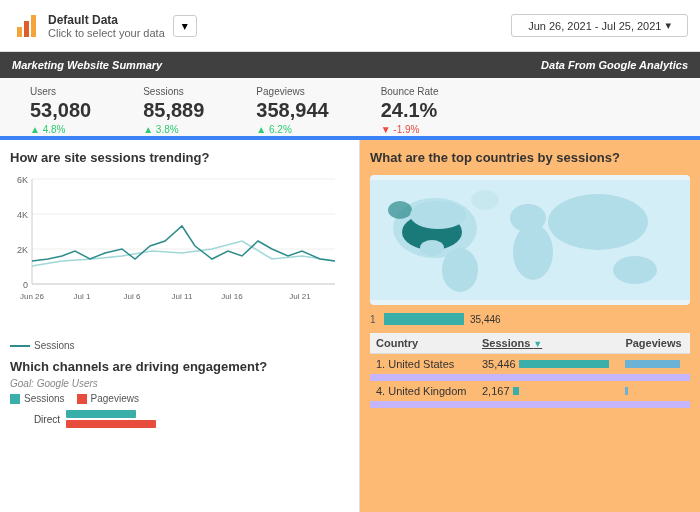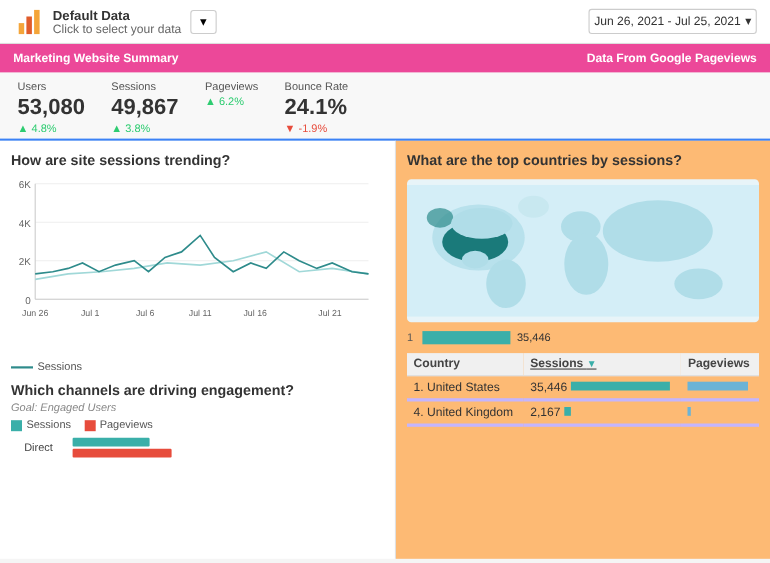--- a/index.html
+++ b/index.html
@@ -1,36 +1,36 @@
 <!DOCTYPE html>
 <html><head>
   <meta charset="utf-8">
   <style>
     * { box-sizing: border-box; margin: 0; padding: 0; }
     body { font-family: Arial, sans-serif; font-size: 12px; background: #f5f5f5; width: 700px; height: 512px; overflow: hidden; }
 
     
-    .header { display: flex; align-items: center; justify-content: space-between; padding: 8px 12px; background: #fff; border-bottom: 1px solid #ddd; height: 40px; }
+    .header { display: flex; align-items: center; justify-content: space-between; padding: 8px 12px; background: #fff; border-bottom: 1px solid #ddd; height: 52px; }
     .header-left { display: flex; align-items: center; gap: 8px; }
     .header-icon { width: 28px; height: 28px; display: flex; align-items: center; justify-content: center; }
     .bar-chart-icon { display: flex; align-items: flex-end; gap: 2px; height: 22px; }
     .bar-chart-icon .b1 { width: 5px; height: 10px; background: #f4a53a; }
     .bar-chart-icon .b2 { width: 5px; height: 16px; background: #e05c2b; }
     .bar-chart-icon .b3 { width: 5px; height: 22px; background: #f4a53a; }
     .header-text { display: flex; flex-direction: column; }
     .header-title { font-size: 12px; font-weight: bold; color: #333; }
     .header-subtitle { font-size: 11px; color: #666; }
     .header-dropdown { display: flex; align-items: center; gap: 4px; border: 1px solid #ccc; border-radius: 3px; padding: 3px 8px; cursor: pointer; background: #fff; }
-    .header-right { display: flex; align-items: center; gap: 4px; border: 1px solid #ccc; border-radius: 3px; padding: 4px 4px; cursor: pointer; background: #fff; font-size: 11px; color: #333; }
-
-    
-    .summary-bar { background: #ec4899; color: #fff; display: flex; align-items: center; justify-content: space-between; padding: 0 12px; height: 26px; font-size: 11px; font-weight: bold; }
-
-    
-    .metrics-row { display: flex; background: #f8f8f8; border-bottom: 2px solid #3b82f6; padding: 8px 16px; gap: 24px; height: 62px; }
+    .header-right { display: flex; align-items: center; gap: 4px; border: 1px solid #ccc; border-radius: 3px; padding: 4px 16px; cursor: pointer; background: #fff; font-size: 11px; color: #333; }
+
+    
+    .summary-bar { background: #404040; color: #fff; display: flex; align-items: center; justify-content: space-between; padding: 0 12px; height: 26px; font-size: 11px; font-weight: bold; font-style: italic; }
+
+    
+    .metrics-row { display: flex; background: #f8f8f8; border-bottom: 4px solid #3b82f6; padding: 8px 30px; gap: 52px; height: 62px; }
     .metric { display: flex; flex-direction: column; gap: 2px; }
     .metric-label { font-size: 10px; color: #555; }
     .metric-value { font-size: 20px; font-weight: bold; color: #333; }
     .metric-change { font-size: 10px; }
     .metric-change.up { color: #2ecc71; }
     .metric-change.down { color: #e74c3c; }
     .arrow-up::before { content: '▲ '; }
     .arrow-down::before { content: '▼ '; }
 
     
@@ -43,38 +43,38 @@
     .section-subtitle { font-size: 10px; color: #888; font-style: italic; }
     .chart-legend { display: flex; gap: 16px; font-size: 10px; color: #555; margin-top: 4px; }
     .legend-item { display: flex; align-items: center; gap: 4px; }
     .legend-line { width: 20px; height: 2px; }
 
     
     .channels-section { flex: 1; }
     .channels-legend { display: flex; gap: 12px; font-size: 10px; color: #555; margin-bottom: 6px; }
     .legend-sq { width: 10px; height: 10px; display: inline-block; }
     .channel-row { display: flex; align-items: center; gap: 6px; margin-bottom: 4px; }
-    .channel-label { width: 50px; font-size: 10px; color: #444; text-align: center; }
+    .channel-label { width: 50px; font-size: 10px; color: #444; text-align: right; }
     .channel-bars { display: flex; flex-direction: column; gap: 2px; }
     .channel-bar { height: 8px; border-radius: 1px; }
 
     
     .world-map-container { height: 130px; background: #e8f4f8; border-radius: 4px; position: relative; overflow: hidden; display: flex; align-items: center; justify-content: center; }
 
     
     .country-rank-bar { display: flex; align-items: center; gap: 6px; font-size: 10px; color: #555; margin: 2px 0; }
     .rank-num { width: 8px; }
     .rank-val { color: #333; }
 
     
     .country-table { width: 100%; border-collapse: collapse; font-size: 11px; }
     .country-table th { background: #f0f0f0; padding: 4px 6px; text-align: left; font-weight: bold; color: #444; border-bottom: 1px solid #ddd; }
     .country-table th.sortable { cursor: pointer; text-decoration: underline; }
     .country-table th .sort-arrow { color: #3aafa9; font-size: 9px; }
-    .country-table td { padding: 4px 6px; border-bottom: 3px solid #c4b5fd; color: #333; }
+    .country-table td { padding: 4px 6px; border-bottom: 7px solid #c4b5fd; color: #333; }
     .country-table td .sessions-bar { height: 8px; background: #3aafa9; display: inline-block; }
     .country-table td .pv-bar { height: 8px; background: #6bb3d6; display: inline-block; }
 
     svg { display: block; }
   </style>
 </head>
 <body>
 
 <div class="header">
   <div class="header-left">
@@ -94,40 +94,41 @@
     </div>
   </div>
   <div class="header-right">
     <span>Jun 26, 2021 - Jul 25, 2021</span>
     <span>▾</span>
   </div>
 </div>
 
 <div class="summary-bar">
   <span>Marketing Website Summary</span>
-  <span>Data From Google Pageviews</span>
+  <span>Data From Google Analytics</span>
 </div>
 
 <div class="metrics-row">
 <div class="metric">
       <span class="metric-label">Users</span>
       <span class="metric-value">53,080</span>
       <span class="metric-change up">
         <span class="arrow-up"></span>4.8%
       </span>
     </div>
     <div class="metric">
       <span class="metric-label">Sessions</span>
-      <span class="metric-value">49,867</span>
+      <span class="metric-value">85,889</span>
       <span class="metric-change up">
         <span class="arrow-up"></span>3.8%
       </span>
     </div>
     <div class="metric">
       <span class="metric-label">Pageviews</span>
+      <span class="metric-value">358,944</span>
       <span class="metric-change up">
         <span class="arrow-up"></span>6.2%
       </span>
     </div>
     <div class="metric">
       <span class="metric-label">Bounce Rate</span>
       <span class="metric-value">24.1%</span>
       <span class="metric-change down">
         <span class="arrow-down"></span>-1.9%
       </span>
@@ -171,21 +172,21 @@
       <div class="chart-legend">
         <div class="legend-item">
           <div class="legend-line" style="background:#2e8b8b;"></div>
           <span>Sessions</span>
         </div>
       </div>
     </div>
 
     <div class="channels-section">
       <div class="section-title">Which channels are driving engagement?</div>
-      <div class="section-subtitle">Goal: Engaged Users</div>
+      <div class="section-subtitle">Goal: Google Users</div>
       <div class="channels-legend" style="margin-top:4px;">
         <div class="legend-item">
           <span class="legend-sq" style="background:#3aafa9;"></span>
           <span>Sessions</span>
         </div>
         <div class="legend-item">
           <span class="legend-sq" style="background:#e74c3c;"></span>
           <span>Pageviews</span>
         </div>
       </div>

